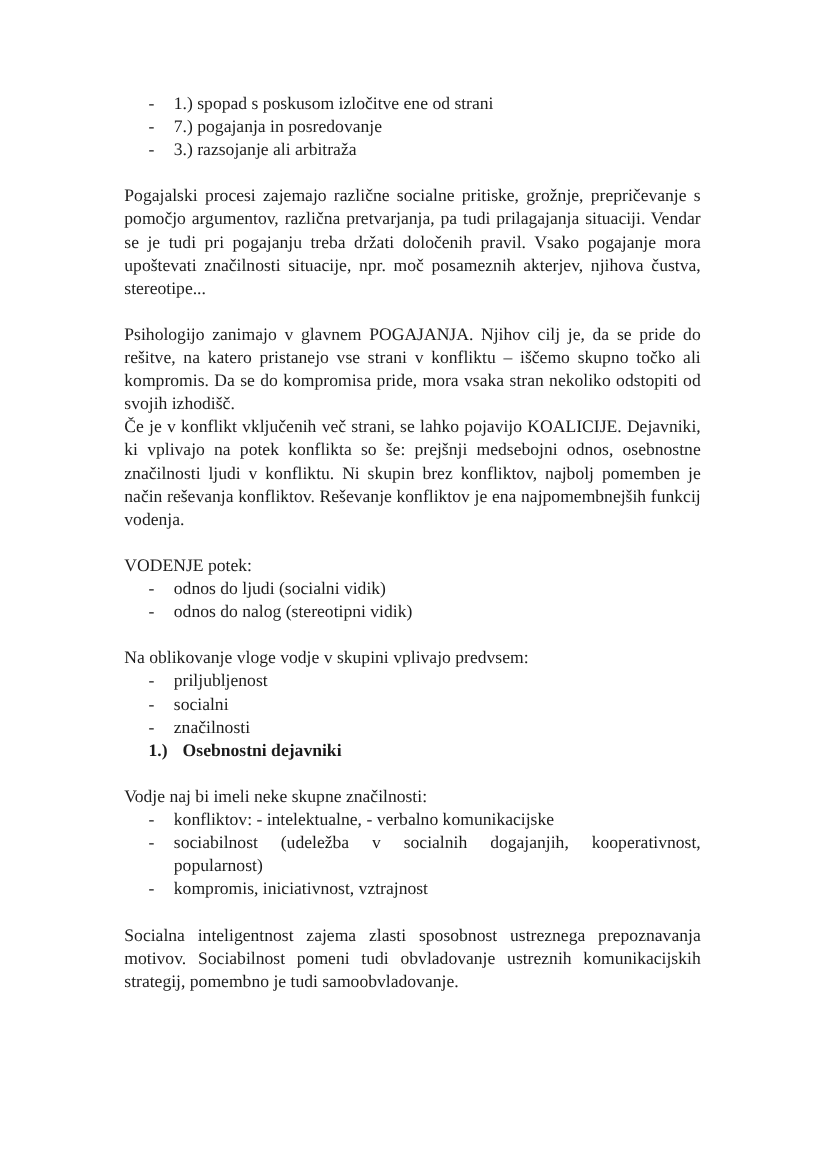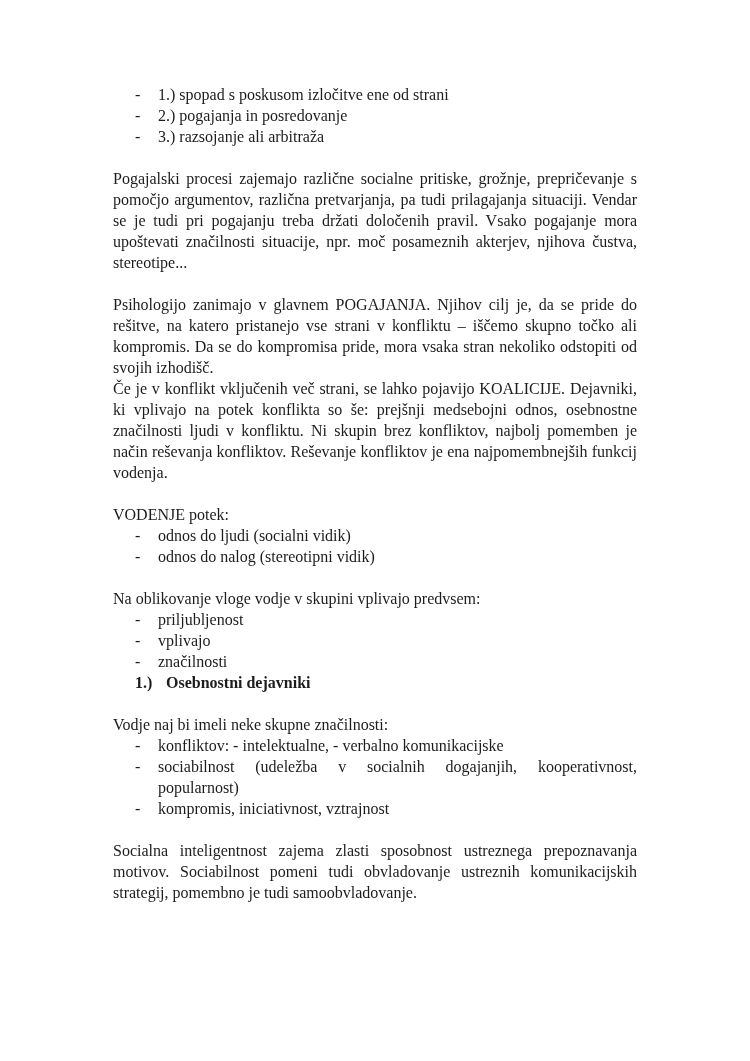--- a/index.html
+++ b/index.html
@@ -60,21 +60,21 @@
 
 <div class="page">
 
   <ul class="dash-list">
     <li>
       <span class="dash">-</span>
       <span>1.) spopad s poskusom izločitve ene od strani</span>
     </li>
     <li>
       <span class="dash">-</span>
-      <span>2.) pogajanja in posredovanje</span>
+      <span>7.) pogajanja in posredovanje</span>
     </li>
     <li>
       <span class="dash">-</span>
       <span>3.) razsojanje ali arbitraža</span>
     </li>
   </ul>
 
   <p class="gap-1">Pogajalski procesi zajemajo različne socialne pritiske, grožnje, prepričevanje s pomočjo argumentov, različna pretvarjanja, pa tudi prilagajanja situaciji. Vendar se je tudi pri pogajanju treba držati določenih pravil. Vsako pogajanje mora upoštevati značilnosti situacije, npr. moč posameznih akterjev, njihova čustva, stereotipe...</p>
 
   <p class="gap-1">Psihologijo zanimajo v glavnem POGAJANJA. Njihov cilj je, da se pride do rešitve, na katero pristanejo vse strani v konfliktu – iščemo skupno točko ali kompromis. Da se do kompromisa pride, mora vsaka stran nekoliko odstopiti od svojih izhodišč.</p>
@@ -93,21 +93,21 @@
   </ul>
 
   <p class="gap-1">Na oblikovanje vloge vodje v skupini vplivajo predvsem:</p>
   <ul class="dash-list">
     <li>
       <span class="dash">-</span>
       <span>priljubljenost</span>
     </li>
     <li>
       <span class="dash">-</span>
-      <span>vplivajo</span>
+      <span>socialni</span>
     </li>
     <li>
       <span class="dash">-</span>
       <span>značilnosti</span>
     </li>
   </ul>
 
   <h3 class="section-heading gap-2">
     <span class="num">1.)</span>
     <span>Osebnostni dejavniki</span>

